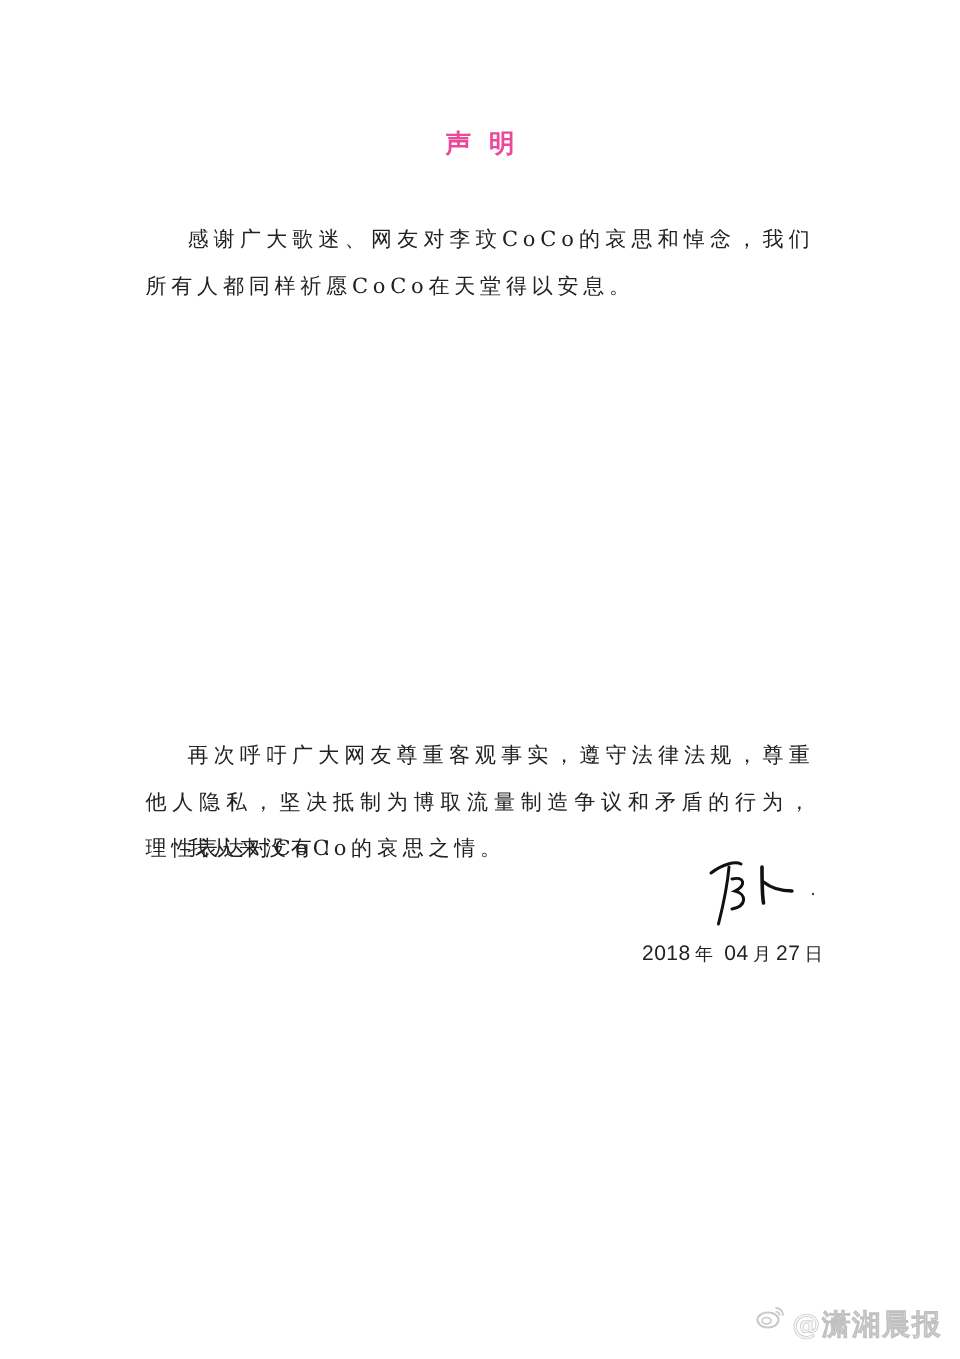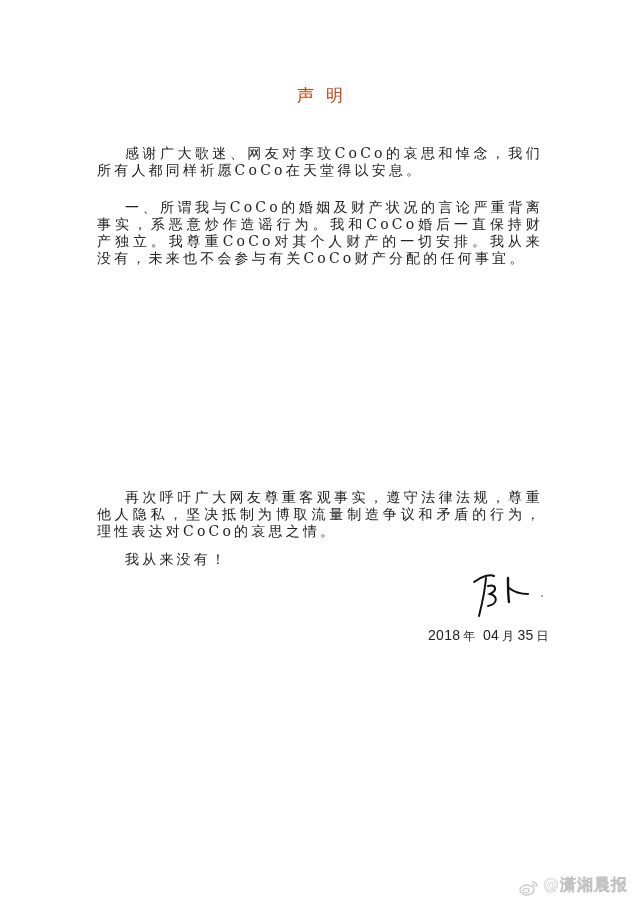--- a/index.html
+++ b/index.html
@@ -2,60 +2,59 @@
 <html><head>
   <meta charset="utf-8">
   <style>
     html, body { margin: 0; padding: 0; }
     body {
       width: 640px; height: 906px; background: #ffffff; position: relative; overflow: hidden;
       font-family: "DejaVu Serif", "Liberation Serif", serif; color: #1a1a1a;
     }
     .title {
       position: absolute; top: 84px; left: 0; width: 640px; text-align: center;
-      font-size: 17px; font-weight: normal; letter-spacing: 12px; padding-left: 12px; box-sizing: border-box;
-      color: #c2410c;
+      font-size: 17px; font-weight: bold; letter-spacing: 12px; padding-left: 12px; box-sizing: border-box;
+      color: #ec4899;
     }
     .body-text {
       position: absolute; left: 97px; width: 446px;
-      font-size: 14px; line-height: 17px; letter-spacing: 3.2px; text-align: justify;
+      font-size: 14px; line-height: 31px; letter-spacing: 3.2px; text-align: justify;
       color: #222;
     }
     .para { margin: 0; text-indent: 28px; }
     .p1 { top: 145px; }
     .p2 { top: 199px; }
     .p3 { top: 489px; }
     .p4 { top: 551px; }
     .signature {
       position: absolute; left: 468px; top: 570px; width: 80px; height: 50px;
     }
     .date {
       position: absolute; left: 428px; top: 627px;
       font-family: "Liberation Sans", sans-serif; font-size: 14px; color: #222; letter-spacing: 0.3px;
     }
     .date .cjk { font-family: "DejaVu Serif", serif; font-size: 12px; margin: 0 3px; }
     .watermark {
-      position: absolute; right: 12px; bottom: 10px; display: flex; align-items: flex-end; gap: 4px;
-      color: #c8c8c8; font-family: "DejaVu Sans", sans-serif; font-size: 16px; opacity: 0.9;
+      position: absolute; right: 12px; bottom: 10px; display: flex; align-items: flex-start; gap: 4px;
+      color: #c8c8c8; font-family: "DejaVu Sans", sans-serif; font-size: 19px; opacity: 0.9;
     }
     .watermark .logo { width: 20px; height: 16px; }
     .watermark .handle { font-weight: bold; letter-spacing: 1px; -webkit-text-stroke: 0.4px #bbb; color: #f4f4f4; }
   </style>
 </head>
 <body>
 
 <div>
   <div class="title">声明</div>
 
   <div class="body-text p1">
     <p class="para">感谢广大歌迷、网友对李玟CoCo的哀思和悼念，我们所有人都同样祈愿CoCo在天堂得以安息。</p>
   </div>
 
   <div class="body-text p2">
-    <p class="para">一、所谓我与CoCo的婚姻及财产状况的言论严重背离事实，系恶意炒作造谣行为。我和CoCo婚后一直保持财产独立。我尊重CoCo对其个人财产的一切安排。我从来没有，未来也不会参与有关CoCo财产分配的任何事宜。</p>
   </div>
 
   <div class="body-text p3">
     <p class="para">再次呼吁广大网友尊重客观事实，遵守法律法规，尊重他人隐私，坚决抵制为博取流量制造争议和矛盾的行为，理性表达对CoCo的哀思之情。</p>
   </div>
 
   <div class="body-text p4">
     <p class="para">我从来没有！</p>
   </div>
 
@@ -63,21 +62,21 @@
     <path d="M6 12 C14 6, 22 4, 26 6" stroke="#111" stroke-width="2" fill="none" stroke-linecap="round"></path>
     <path d="M18 8 C17 20, 14 34, 11 46" stroke="#111" stroke-width="2" fill="none" stroke-linecap="round"></path>
     <path d="M20 16 C28 14, 30 20, 22 24 C30 26, 30 34, 20 36" stroke="#111" stroke-width="2" fill="none" stroke-linecap="round"></path>
     <path d="M40 8 C40 18, 40 26, 41 32" stroke="#111" stroke-width="2.4" fill="none" stroke-linecap="round"></path>
     <path d="M41 18 C46 22, 52 24, 60 24" stroke="#111" stroke-width="2.2" fill="none" stroke-linecap="round"></path>
     <circle cx="74" cy="26" r="0.8" fill="#444"></circle>
   </svg>
 
   <div class="date">
     <span>2018</span><span class="cjk">年</span>
-    <span>04</span><span class="cjk">月</span><span>35</span><span class="cjk">日</span>
+    <span>04</span><span class="cjk">月</span><span>27</span><span class="cjk">日</span>
   </div>
 </div>
 
 <div class="watermark">
   <svg class="logo" viewBox="0 0 20 16">
     <ellipse cx="8" cy="10" rx="7" ry="5" fill="none" stroke="#c4c4c4" stroke-width="1.4"></ellipse>
     <ellipse cx="7" cy="10.5" rx="3" ry="2.2" fill="none" stroke="#c4c4c4" stroke-width="1.1"></ellipse>
     <path d="M13 2 C16 2, 18 4, 18 7" stroke="#c4c4c4" stroke-width="1.3" fill="none"></path>
     <path d="M13 4.5 C14.8 4.5, 15.8 5.5, 15.8 7" stroke="#c4c4c4" stroke-width="1.1" fill="none"></path>
   </svg>

